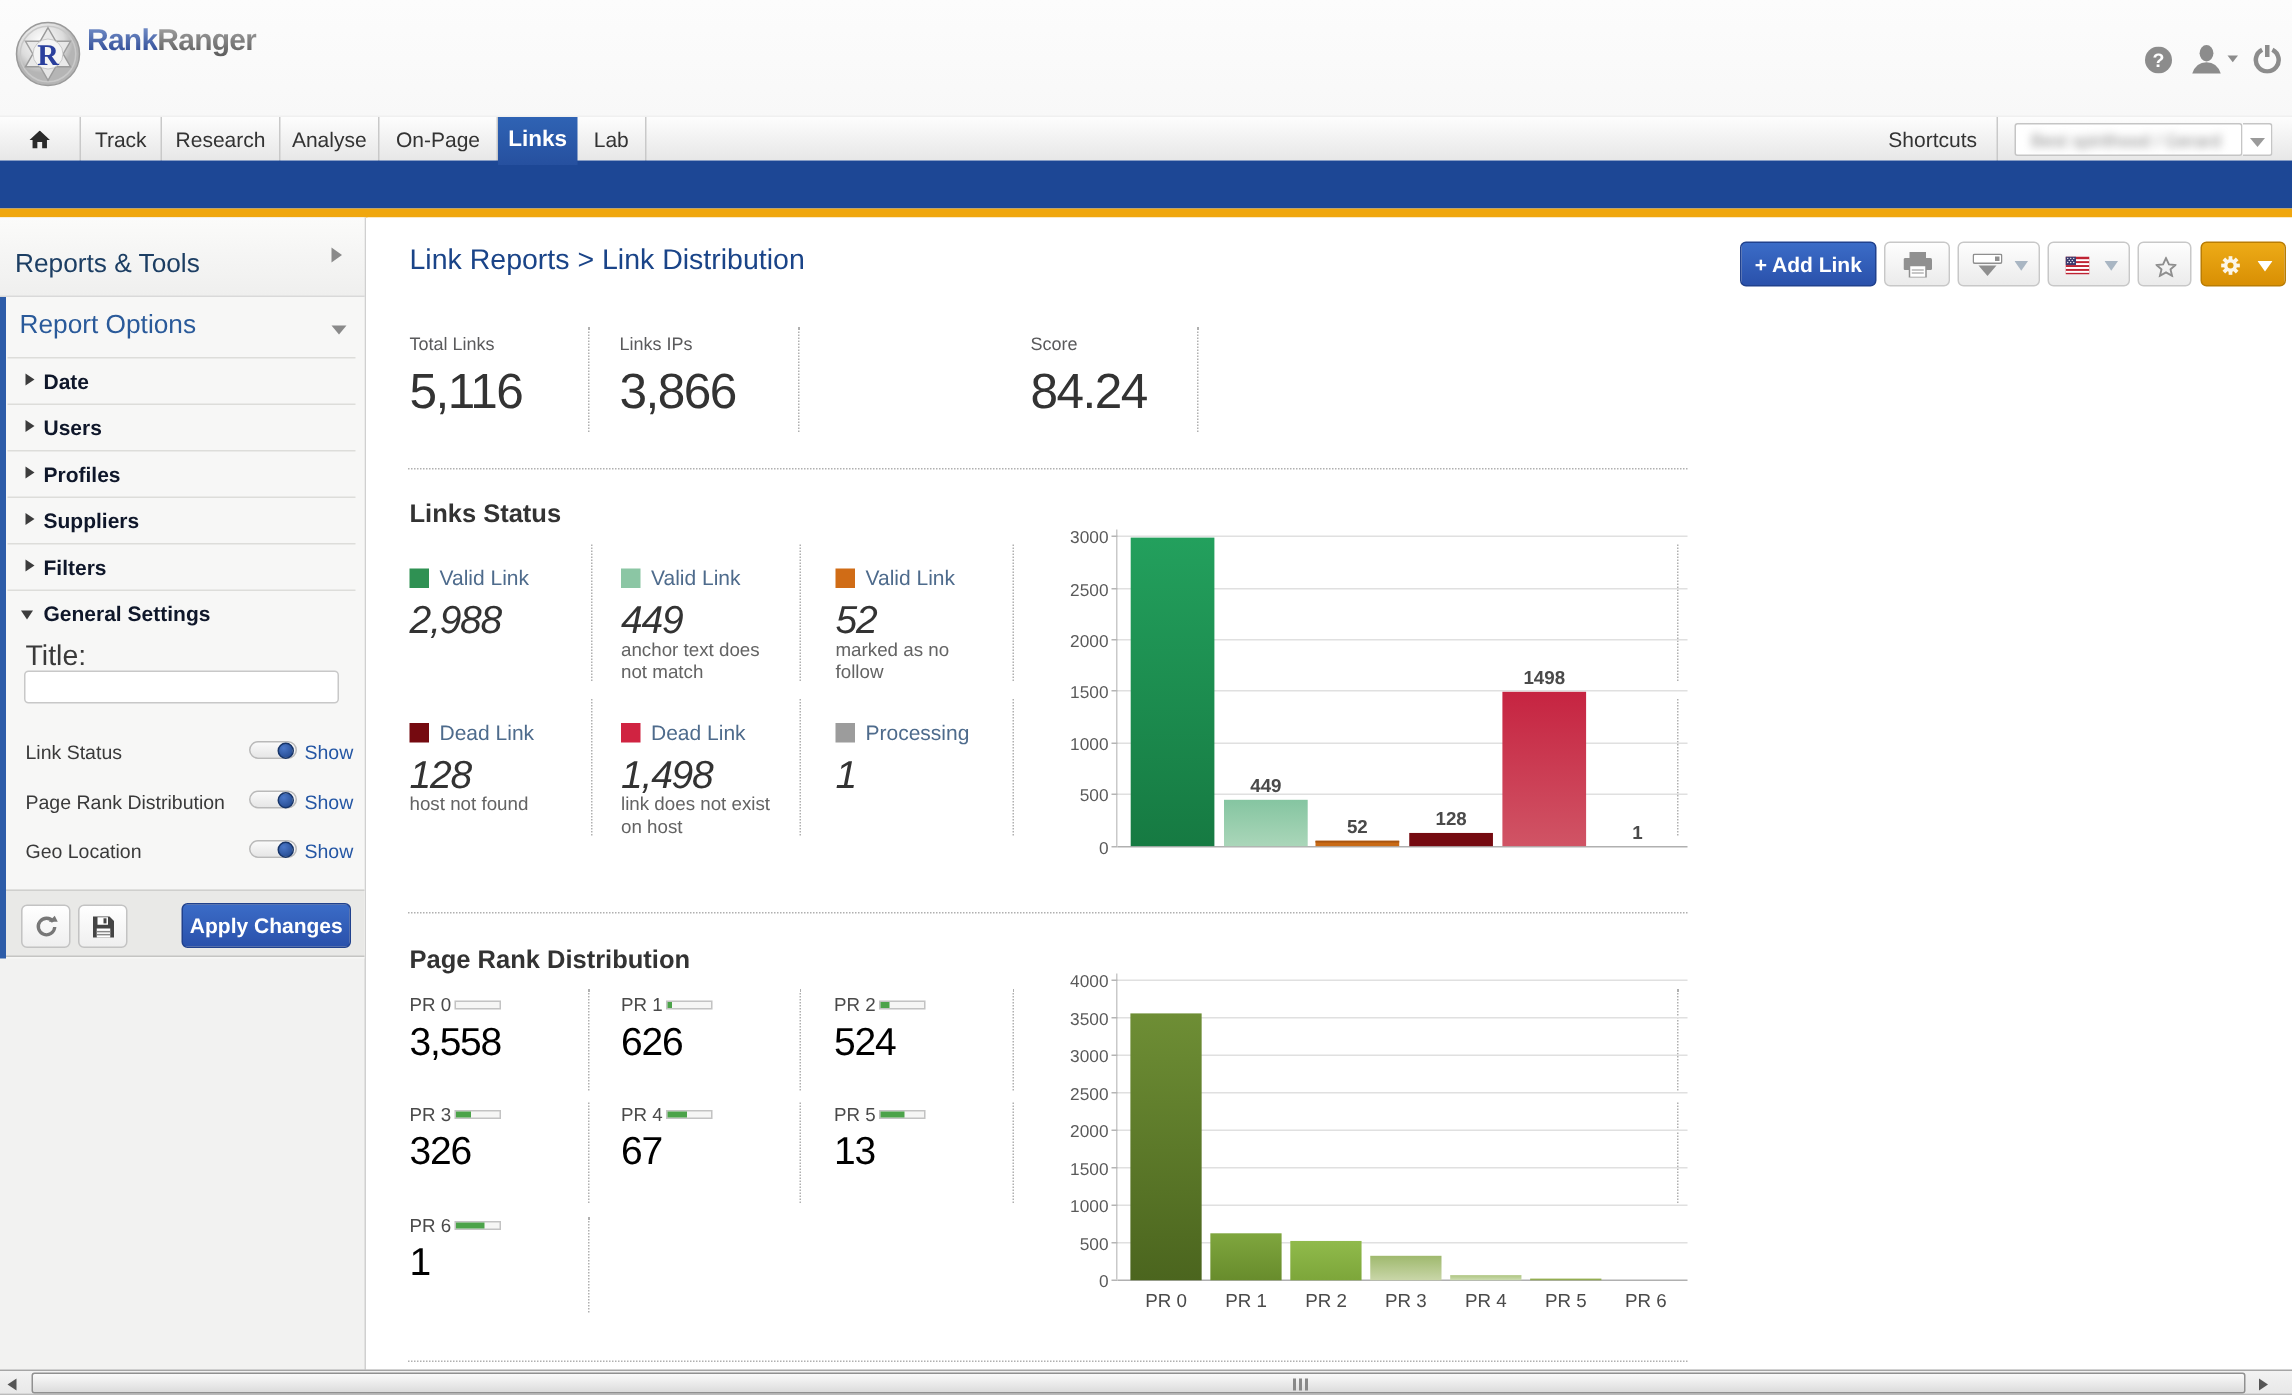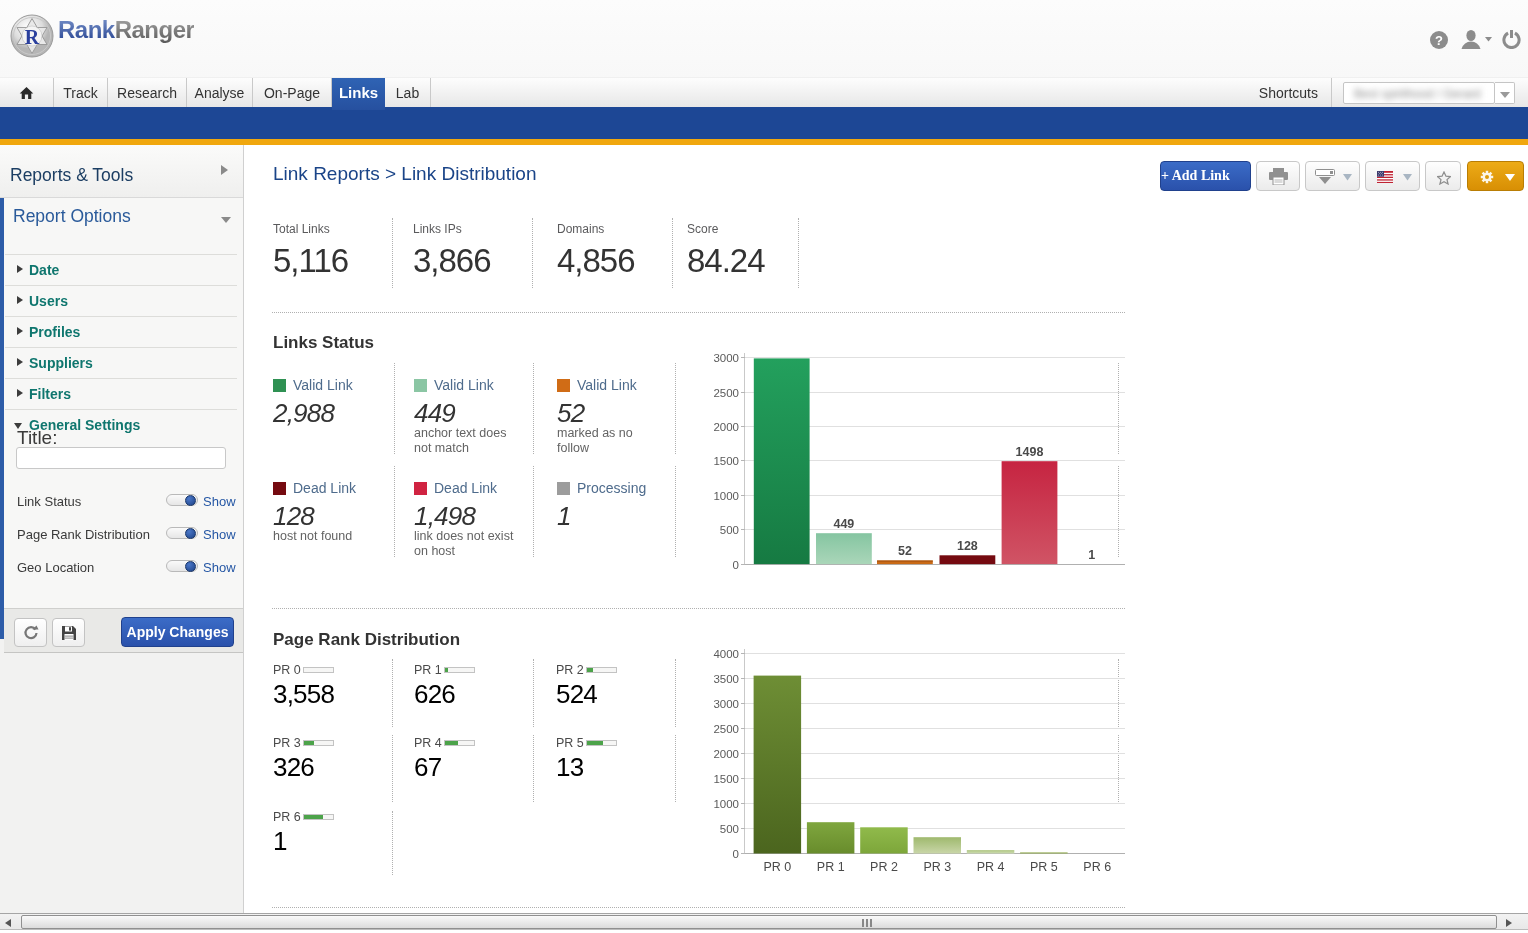--- a/index.html
+++ b/index.html
@@ -4,21 +4,21 @@
 <style>
 * { margin:0; padding:0; box-sizing:border-box; }
 html,body { width:1528px; height:933px; overflow:hidden; background:#fff;
   font-family:"Liberation Sans", sans-serif; }
 #page { position:relative; width:1528px; height:933px; }
 .abs { position:absolute; }
 
 
 #header { position:absolute; left:0; top:0; width:1528px; height:78px;
   background:linear-gradient(#fcfcfc,#f8f8f8); }
-#logotext { position:absolute; left:58px; top:16px; font-size:24px; font-weight:bold;
+#logotext { position:absolute; left:58px; top:16px; font-size:20px; font-weight:bold;
   letter-spacing:-0.5px; }
 #logotext .rank { background:linear-gradient(#7b95cc,#24418f);
   -webkit-background-clip:text; background-clip:text; color:transparent; }
 #logotext .ranger { background:linear-gradient(#a9a9a9,#595959);
   -webkit-background-clip:text; background-clip:text; color:transparent; }
 
 
 #nav { position:absolute; left:0; top:77px; width:1528px; height:30px;
   background:linear-gradient(#fdfdfd,#e7e7e7); border-top:1px solid #f0f0f0; }
 .tab { position:absolute; top:0; height:30px; line-height:30px; text-align:center;
@@ -48,55 +48,55 @@
   background:linear-gradient(#fbfbfa,#efefee); border-bottom:1px solid #d9d9d9; }
 #rtools .t { position:absolute; left:10px; top:20px; font-size:17.5px; color:#1c3e63; }
 #rtools .arr { position:absolute; right:10px; top:20px; width:0; height:0;
   border:5px solid transparent; border-left:7px solid #8a8a8a; }
 #ropanel { position:absolute; left:0; top:53px; width:243px; height:441px;
   background:#f7f7f6; border-left:4px solid #2d5ca8; }
 #ropanel .hdr { position:absolute; left:9px; top:8px; font-size:17.5px; color:#2a5a9a; }
 #ropanel .hdrarr { position:absolute; right:12px; top:19px; width:0; height:0;
   border:5px solid transparent; border-top:6px solid #8a8a8a; }
 .roitem { position:absolute; left:1px; width:232px; height:31px; border-top:1px solid #ddddda;
-  font-size:14px; font-weight:bold; color:#0f766e; line-height:31px;margin-top:16px; }
+  font-size:14px; font-weight:bold; color:#0f172a; line-height:31px; }
 .roitem .lbl { margin-left:24px; }
 .roitem .tri { position:absolute; left:12px; top:10px; width:0; height:0;
   border:4px solid transparent; border-left:6px solid #3c3c3c; }
 .roitem .trid { position:absolute; left:9px; top:13px; width:0; height:0;
   border:4px solid transparent; border-top:6px solid #3c3c3c; }
 #gs-content { position:absolute; left:0; top:226px; width:239px; }
 #title-lbl { position:absolute; left:13px; top:3px; font-size:19px; color:#3a3a3a; }
 #title-input { position:absolute; left:12px; top:23px; width:210px; height:22px;
   background:#fff; border:1px solid #c8c8c8; border-radius:3px; }
 .togglerow { position:absolute; left:13px; width:226px; height:14px; }
 .togglerow .lab { position:absolute; left:0; top:0; font-size:13px; color:#3a3a3a; }
 .toggle { position:absolute; left:149px; top:0; width:32px; height:12px; border-radius:6px;
   background:linear-gradient(#fafafa,#e6e6e6); border:1px solid #b9b9b9; }
 .toggle .knob { position:absolute; right:1px; top:-0.5px; width:11px; height:11px;
   border-radius:50%; background:radial-gradient(circle at 35% 30%, #4a77c8, #1e4387);
   border:1px solid #173569; }
 .togglerow .show { position:absolute; left:186px; top:0; font-size:13px; color:#2456a4; }
 #sbfooter { position:absolute; left:0; top:395px; width:239px; height:45px;
-  background:#e9e9e7; border-top:1px solid #cfcfcd; border-bottom:1px solid #c5c5c3;margin-top:15px; }
+  background:#e9e9e7; border-top:1px solid #cfcfcd; border-bottom:1px solid #c5c5c3; }
 .sbbtn { position:absolute; top:9px; width:33px; height:29px; background:linear-gradient(#fff,#efefef);
   border:1px solid #c3c3c3; border-radius:4px; }
 #applybtn { position:absolute; left:117px; top:8px; width:113px; height:30px;
   background:linear-gradient(#3b6cc7,#2a51ab); border:1px solid #20418d; border-radius:4px;
   color:#fff; font-weight:bold; font-size:14px; text-align:center; line-height:28px; }
 
 
 #content { position:absolute; left:245px; top:145px; width:1283px; height:768px; background:#fff; }
 #crumb { position:absolute; left:28px; top:18px; font-size:19px; color:#1a4488; }
 
 .cbtn { position:absolute; top:16px; height:30px; background:linear-gradient(#fefefe,#ebebeb);
   border:1px solid #c8c8c8; border-radius:4px; }
 #addlink { position:absolute; left:915px; top:16px; width:91px; height:30px;
   background:linear-gradient(#3b6cc7,#2a51ab); border:1px solid #20418d; border-radius:4px;
-  color:#fff; font-weight:bold; font-size:14px; text-align:left; line-height:28px;font-family:Liberation Serif, serif; }
+  color:#fff; font-weight:bold; font-size:14px; text-align:center; line-height:28px; }
 #gearbtn { position:absolute; left:1222px; top:16px; width:57px; height:30px;
   background:linear-gradient(#edab17,#d88f04); border:1px solid #b97d04; border-radius:4px; }
 
 
 .statcol { position:absolute; top:73px; height:70px; border-right:1px dotted #b0b0b0; }
 .statcol .sl { font-size:12px; color:#5a5a5c; margin-top:4px; }
 .statcol .sv { font-size:33px; color:#333; margin-top:6px; letter-spacing:-1px; }
 
 .hdot { position:absolute; left:27px; width:853px; border-top:1px dotted #b0b0b0; }
 
@@ -319,24 +319,20 @@
     </div>
 
     <div class="statcol" style="left:28px;width:120px">
         <div class="sl">Total Links</div>
         <div class="sv">5,116</div>
       </div>
     <div class="statcol" style="left:148px;width:140px;padding-left:20px">
         <div class="sl">Links IPs</div>
         <div class="sv">3,866</div>
       </div>
-    <div class="statcol" style="left:288px;width:140px;padding-left:24px">
-        <div class="sl">Domains</div>
-        <div class="sv">4,856</div>
-      </div>
     <div class="statcol" style="left:428px;width:126px;padding-left:14px">
         <div class="sl">Score</div>
         <div class="sv">84.24</div>
       </div>
 
     <div class="hdot" style="top:167px"></div>
 
     <div class="sechdr" style="top:188px">Links Status</div>
 
     <div class="lcell" style="left:28px;top:231px;width:120px;height:90px">

